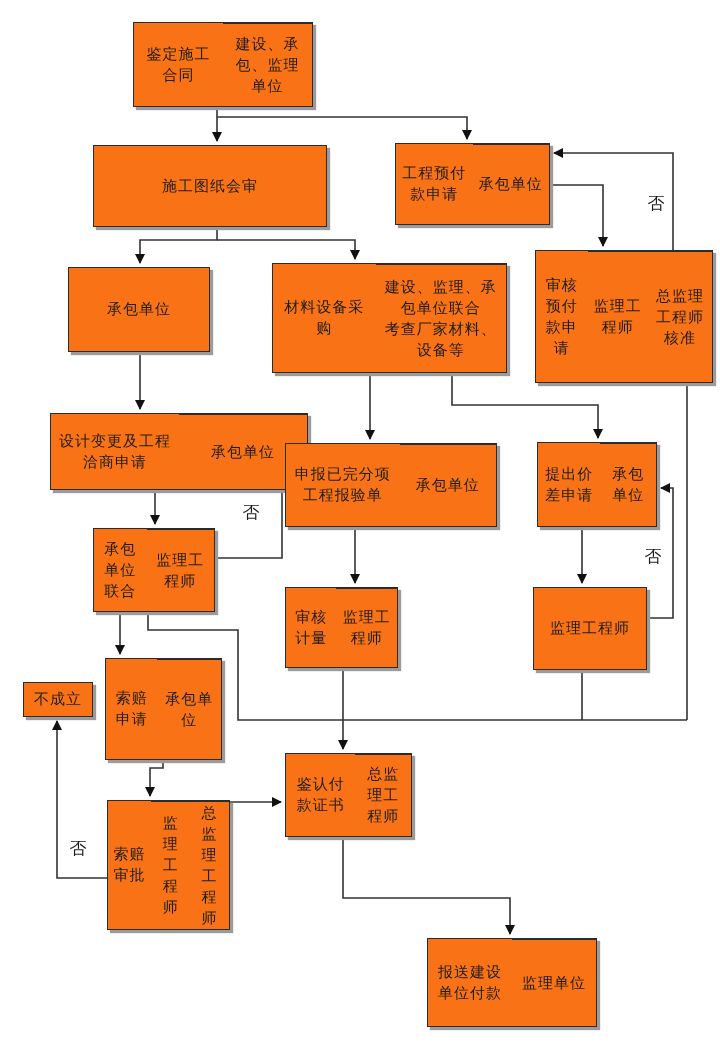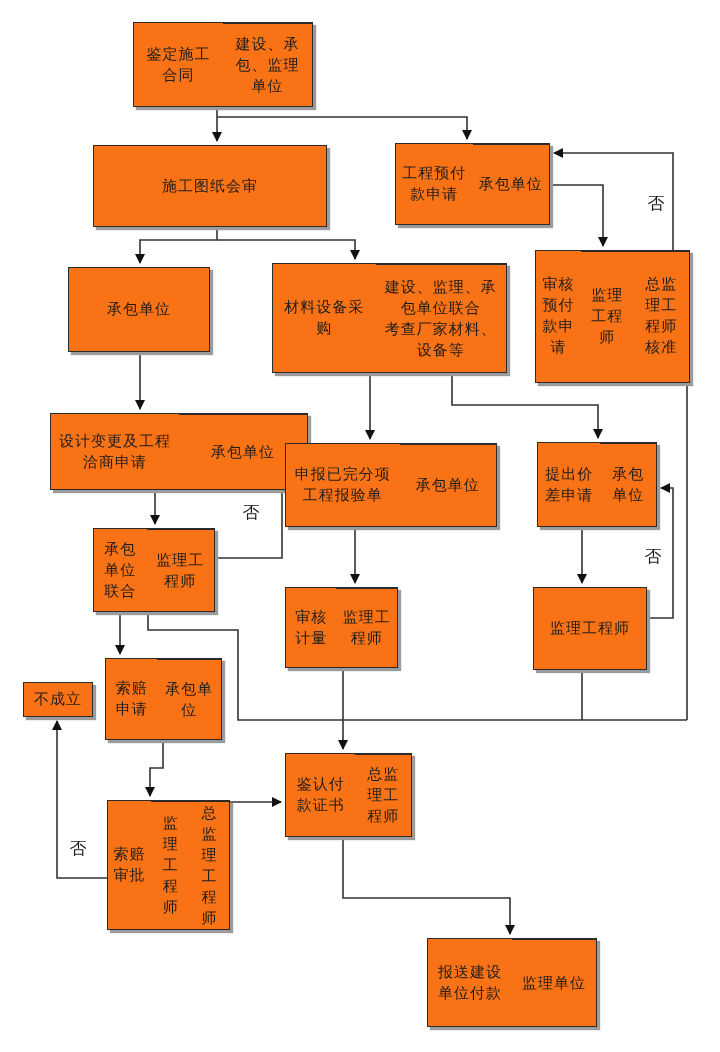--- a/index.html
+++ b/index.html
@@ -80,21 +80,21 @@
   <div class="box" style="left:68px;top:267px;width:142px;height:85px;">
     <div class="row">承包单位</div>
   </div>
 
   <div class="box" style="left:272px;top:263px;width:235px;height:110px;">
     <div class="row">材料设备采购</div>
     <div class="row" style="flex:1.3;">建设、监理、承包单位联合
 考查厂家材料、设备等</div>
   </div>
 
-  <div class="box" style="left:535px;top:250px;width:155px;height:133px;font-family:Liberation Mono, monospace;">
+  <div class="box" style="left:535px;top:250px;width:178px;height:133px;">
     <div class="row">审核预付款申请</div>
     <div class="row" style="flex:1.2;">监理工程师</div>
     <div class="row" style="flex:1.3;">总监理工程师核准</div>
   </div>
 
   <div class="box" style="left:50px;top:413px;width:258px;height:77px;">
     <div class="row">设计变更及工程洽商申请</div>
     <div class="row">承包单位</div>
   </div>
 
@@ -119,21 +119,21 @@
   </div>
 
   <div class="box" style="left:533px;top:587px;width:114px;height:83px;">
     <div class="row" style="flex:1.35;">监理工程师</div>
   </div>
 
   <div class="box" style="left:23px;top:682px;width:70px;height:35px;">
     <div class="row">不成立</div>
   </div>
 
-  <div class="box" style="left:105px;top:658px;width:117px;height:82px;">
+  <div class="box" style="left:105px;top:658px;width:117px;height:102px;">
     <div class="row">索赔申请</div>
     <div class="row" style="flex:1.3;">承包单位</div>
   </div>
 
   <div class="box" style="left:285px;top:753px;width:127px;height:84px;">
     <div class="row" style="flex:1.3;">鉴认付款证书</div>
     <div class="row">总监理工程师</div>
   </div>
 
   <div class="box" style="left:107px;top:800px;width:123px;height:130px;">

